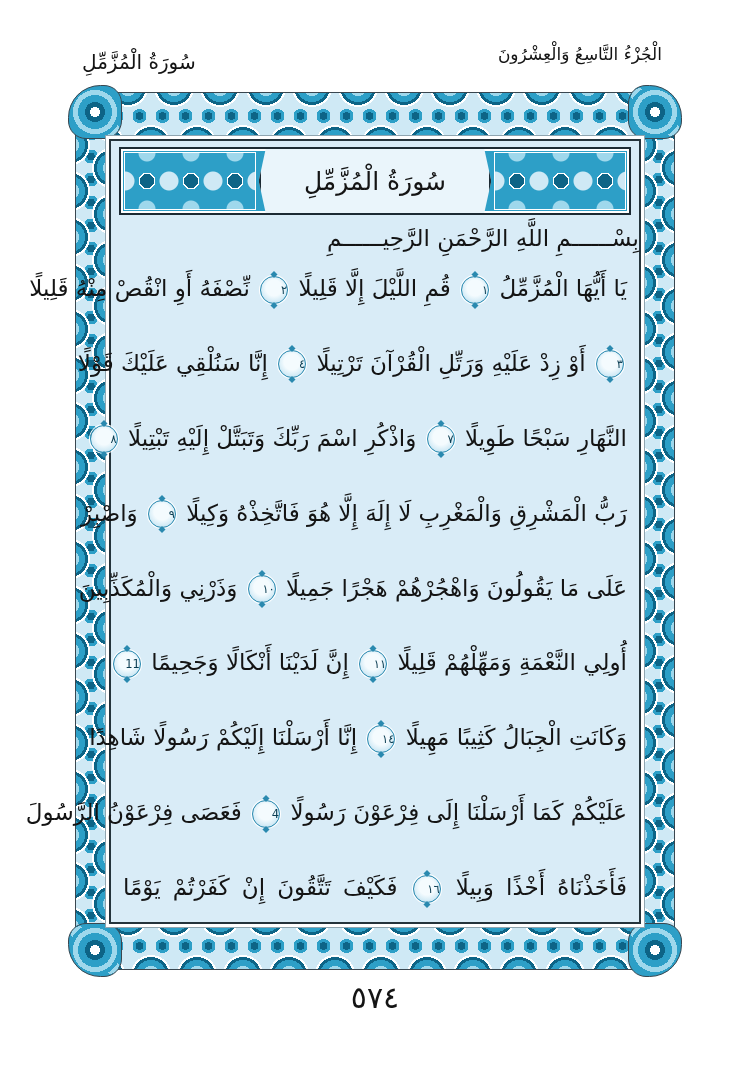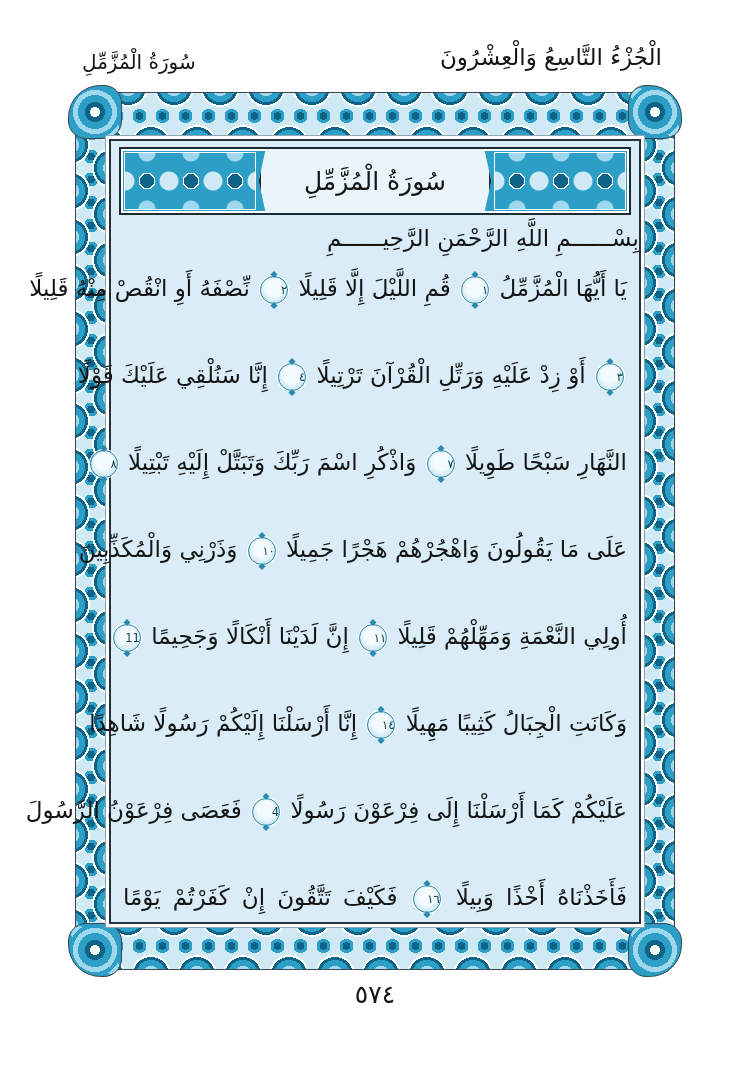--- a/index.html
+++ b/index.html
@@ -13,21 +13,21 @@
     --line-dark:#25343c;
   }
   html,body{margin:0;padding:0;}
   body{
     width:750px;height:1072px;position:relative;background:#ffffff;
     font-family:"DejaVu Sans","Liberation Sans",sans-serif;color:var(--ink);
     overflow:hidden;
   }
   
   .head-left{position:absolute;left:82px;top:50px;font-size:20px;direction:rtl;}
-  .head-right{position:absolute;right:88px;top:44px;font-size:23px;direction:rtl;margin-left:21px;}
+  .head-right{position:absolute;right:88px;top:44px;font-size:17px;direction:rtl;margin-left:21px;}
 
   
   .frame{position:absolute;left:75px;top:92px;width:600px;height:878px;background:#ffffff;}
   .edge{position:absolute;background-color:var(--frame-pale);}
   .edge-h{
     left:30px;right:30px;height:46px;
     background-image:
       radial-gradient(circle at 50% -6px,  var(--frame-light) 0 9px, var(--frame-blue) 9px 15px, var(--frame-dark) 15px 18px, #ffffff 18px 20px, rgba(0,0,0,0) 20px),
       radial-gradient(circle at 50% 52px,  var(--frame-light) 0 9px, var(--frame-blue) 9px 15px, var(--frame-dark) 15px 18px, #ffffff 18px 20px, rgba(0,0,0,0) 20px),
       radial-gradient(circle at 50% 23px,  var(--frame-dark) 0 4px, var(--frame-blue) 4px 7px, rgba(0,0,0,0) 7px);
@@ -98,21 +98,21 @@
   }
 
   
   .bismillah{
     height:46px;line-height:46px;text-align:right;font-size:23px;direction:rtl;
   }
 
   
   .lines{
     flex:1;display:flex;flex-direction:column;justify-content:space-between;
-    padding:2px 12px 0;direction:rtl;
+    padding:2px 12px 10px;direction:rtl;
   }
   .vline{
     flex:0 0 auto;height:50px;line-height:50px;font-size:23px;
     text-align:justify;text-align-last:justify;text-justify:inter-word;
     white-space:nowrap;
   }
   .verse-marker{
     display:inline-block;width:26px;height:26px;border-radius:50%;
     background:radial-gradient(circle at 50% 42%, #f4fbfe 0 40%, var(--frame-pale) 72%, #a9dbee);
     border:1.5px solid #2a89af;box-shadow:0 0 0 1px #ffffff;
@@ -122,21 +122,21 @@
   .verse-marker::before,.verse-marker::after{
     content:"";position:absolute;left:50%;width:5px;height:5px;background:#2a89af;
     transform:translateX(-50%) rotate(45deg);
   }
   .verse-marker::before{top:-5px;}
   .verse-marker::after{bottom:-5px;}
 
   
   .page-number{
     position:absolute;left:0;right:0;top:980px;text-align:center;
-    font-size:25px;letter-spacing:2px;
+    font-size:30px;letter-spacing:2px;
   }
 </style>
 </head>
 <body>
 
 <div class="head-left">سُورَةُ الْمُزَّمِّلِ</div>
 <div class="head-right">الْجُزْءُ التَّاسِعُ وَالْعِشْرُونَ</div>
 
 <div class="frame">
   <div class="edge edge-h edge-top"></div>
@@ -156,20 +156,21 @@
       </div>
       <div class="banner-orn"></div>
     </div>
 
     <div class="bismillah">بِسْــــــمِ اللَّهِ الرَّحْمَنِ الرَّحِيــــــمِ</div>
 
     <div class="lines">
         <div class="vline"><span>يَا أَيُّهَا الْمُزَّمِّلُ</span> <span class="verse-marker">١</span> <span>قُمِ اللَّيْلَ إِلَّا قَلِيلًا</span> <span class="verse-marker">٢</span> <span>نِّصْفَهُ أَوِ انْقُصْ مِنْهُ قَلِيلًا</span> </div>
         <div class="vline"><span class="verse-marker">٣</span> <span>أَوْ زِدْ عَلَيْهِ وَرَتِّلِ الْقُرْآنَ تَرْتِيلًا</span> <span class="verse-marker">٤</span> <span>إِنَّا سَنُلْقِي عَلَيْكَ قَوْلًا</span> </div>
         <div class="vline"><span>النَّهَارِ سَبْحًا طَوِيلًا</span> <span class="verse-marker">٧</span> <span>وَاذْكُرِ اسْمَ رَبِّكَ وَتَبَتَّلْ إِلَيْهِ تَبْتِيلًا</span> <span class="verse-marker">٨</span> </div>
+        <div class="vline"><span>رَبُّ الْمَشْرِقِ وَالْمَغْرِبِ لَا إِلَهَ إِلَّا هُوَ فَاتَّخِذْهُ وَكِيلًا</span> <span class="verse-marker">٩</span> <span>وَاصْبِرْ</span> </div>
         <div class="vline"><span>عَلَى مَا يَقُولُونَ وَاهْجُرْهُمْ هَجْرًا جَمِيلًا</span> <span class="verse-marker">١٠</span> <span>وَذَرْنِي وَالْمُكَذِّبِينَ</span> </div>
         <div class="vline"><span>أُولِي النَّعْمَةِ وَمَهِّلْهُمْ قَلِيلًا</span> <span class="verse-marker">١١</span> <span>إِنَّ لَدَيْنَا أَنْكَالًا وَجَحِيمًا</span> <span class="verse-marker">11</span> </div>
         <div class="vline"><span>وَكَانَتِ الْجِبَالُ كَثِيبًا مَهِيلًا</span> <span class="verse-marker">١٤</span> <span>إِنَّا أَرْسَلْنَا إِلَيْكُمْ رَسُولًا شَاهِدًا</span> </div>
         <div class="vline"><span>عَلَيْكُمْ كَمَا أَرْسَلْنَا إِلَى فِرْعَوْنَ رَسُولًا</span> <span class="verse-marker">4</span> <span>فَعَصَى فِرْعَوْنُ الرَّسُولَ</span> </div>
         <div class="vline"><span>فَأَخَذْنَاهُ أَخْذًا وَبِيلًا</span> <span class="verse-marker">١٦</span> <span>فَكَيْفَ تَتَّقُونَ إِنْ كَفَرْتُمْ يَوْمًا</span> </div>
       </div>
   </div>
 </div>
 
 <div class="page-number">٥٧٤</div>

